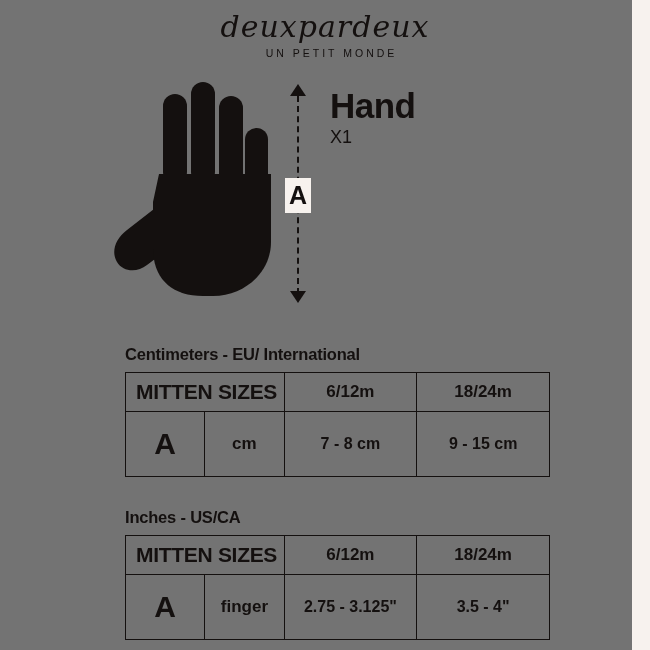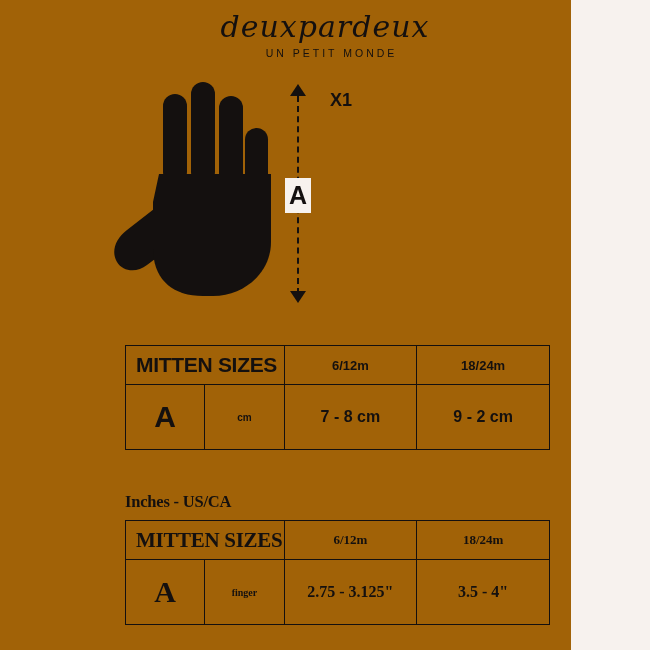--- a/index.html
+++ b/index.html
@@ -10,23 +10,23 @@
     width: 650px;
     height: 650px;
     background: #f7f2ee;
     font-family: "Liberation Sans", sans-serif;
     color: #14100f;
     overflow: hidden;
     position: relative;
   }
   .page {
     position: relative;
-    width: 571px;
+    width: 632px;
     height: 650px;
-    background: #a16207;
+    background: #737373;
     box-sizing: border-box;
   }
 
   
   .brand {
     position: absolute;
     top: 10px;
     left: 0;
     width: 650px;
     text-align: center;
@@ -117,21 +117,21 @@
     width: 215px;
   }
   .hero-title {
     font-size: 35px;
     font-weight: bold;
     line-height: 1.05;
     letter-spacing: -0.5px;
   }
   .hero-qty {
     font-size: 18px;
-    font-weight: bold;
+    font-weight: normal;
     margin-top: 2px;
   }
   .hero-desc {
     margin-top: 26px;
     font-size: 14.2px;
     line-height: 1.45;
     text-align: justify;
     color: #14100f;
   }
 
@@ -162,43 +162,43 @@
   .row-body td { height: 62px; }
 
   .cell-title {
     font-size: 21px;
     font-weight: bold;
     text-align: left !important;
     padding-left: 10px;
     letter-spacing: -0.3px;
   }
   .cell-colhead {
-    font-size: 13px;
+    font-size: 17px;
     font-weight: bold;
   }
   .cell-letter {
     font-size: 30px;
     font-weight: bold;
   }
   .cell-unit {
-    font-size: 10px;
+    font-size: 17px;
     font-weight: bold;
   }
   .cell-value {
     font-size: 16px;
     font-weight: bold;
   }
 
   .col-a { width: 123px; }
   .col-unit { width: 82px; }
   .col-s1 { width: 110px; }
   .col-s2 { width: 110px; }
 
   #section-cm { top: 345px; }
-  #section-in { top: 492px; font-family: Liberation Serif, serif; }
+  #section-in { top: 508px; }
 </style>
 </head>
 <body>
 
 <div class="page">
 
   <div class="brand">
     <div class="brand-name">deuxpardeux</div>
     <div class="brand-sub">UN PETIT MONDE</div>
   </div>
@@ -221,37 +221,39 @@
     </div>
 
     <div class="arrow-col">
       <div class="arrow-head up"></div>
       <div class="arrow-line"></div>
       <div class="arrow-head down"></div>
       <div class="arrow-letter">A</div>
     </div>
 
     <div class="hero-text">
+      <div class="hero-title">Hand</div>
       <div class="hero-qty">X1</div>
     </div>
   </div>
 
   <div class="section" id="section-cm">
+    <div class="section-title">Centimeters - EU/ International</div>
     <table class="size-table">
       <tbody>
           <tr class="row-head">
         <td class="cell-title col-a" colspan="2">MITTEN SIZES</td>
         <td class="cell-colhead col-s1">6/12m</td>
         <td class="cell-colhead col-s2">18/24m</td>
       </tr>
       <tr class="row-body">
         <td class="cell-letter col-a">A</td>
         <td class="cell-unit col-unit">cm</td>
         <td class="cell-value col-s1">7 - 8 cm</td>
-        <td class="cell-value col-s2">9 - 2 cm</td>
+        <td class="cell-value col-s2">9 - 15 cm</td>
       </tr>
     </tbody>
       </table>
   </div>
 
   <div class="section" id="section-in">
     <div class="section-title">Inches - US/CA</div>
     <table class="size-table">
       <tbody>
           <tr class="row-head">

